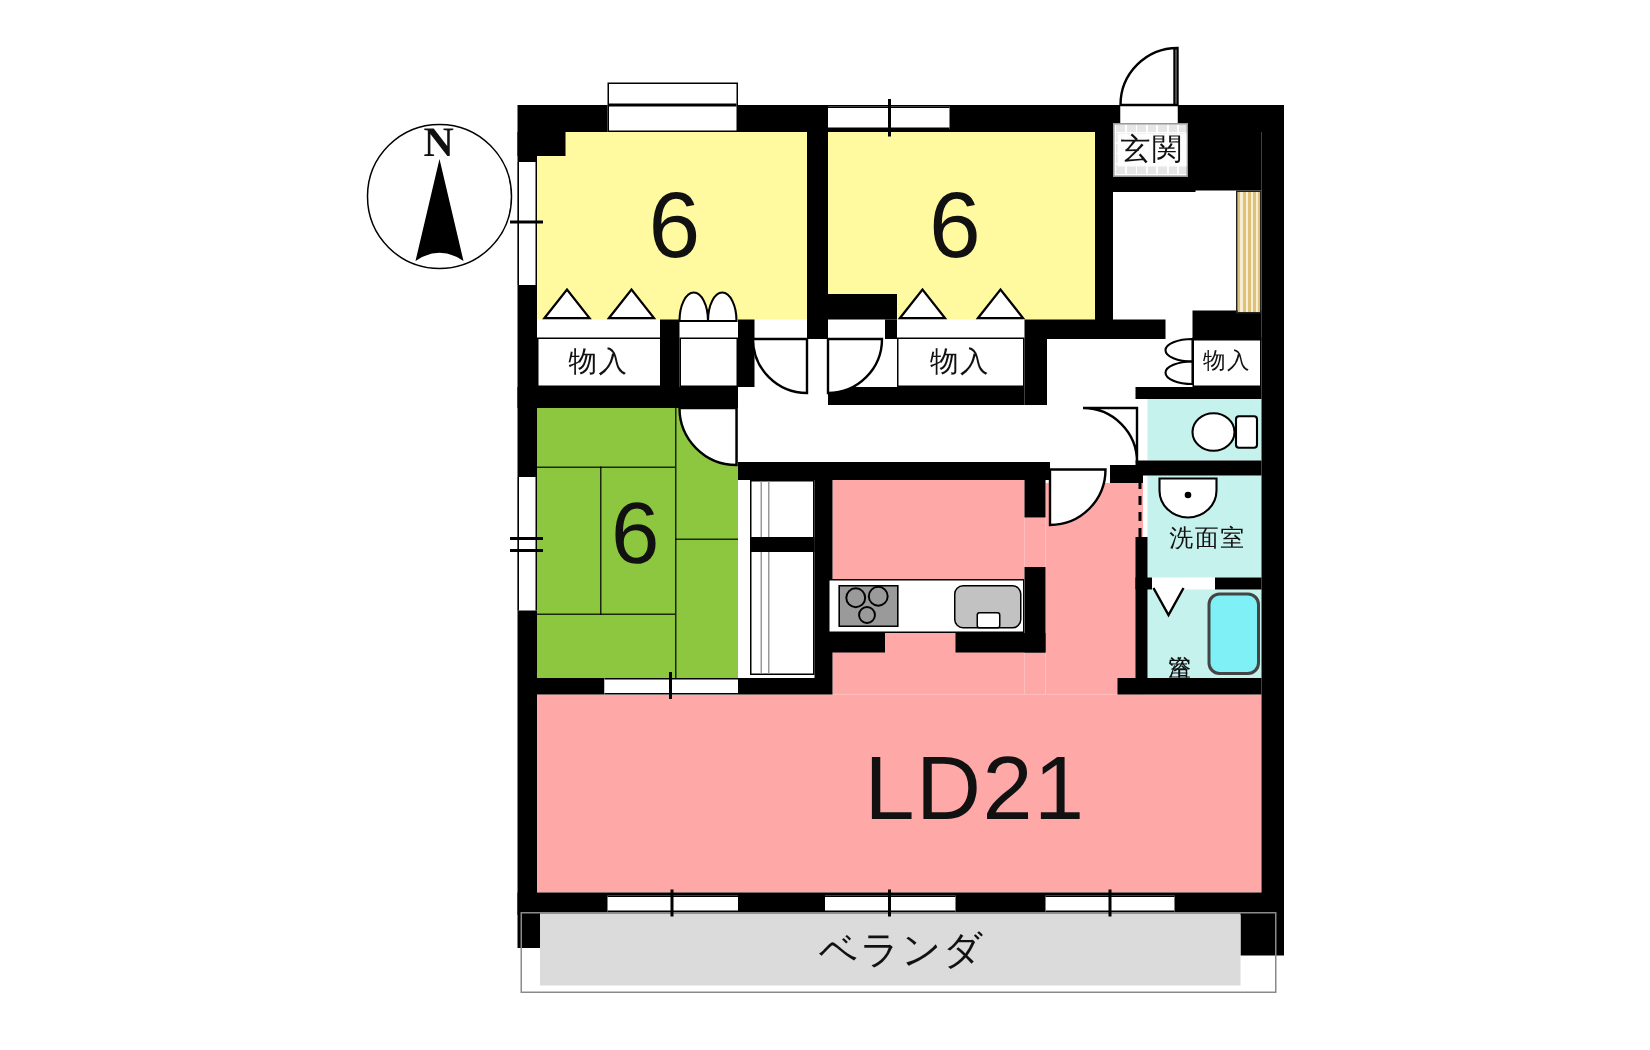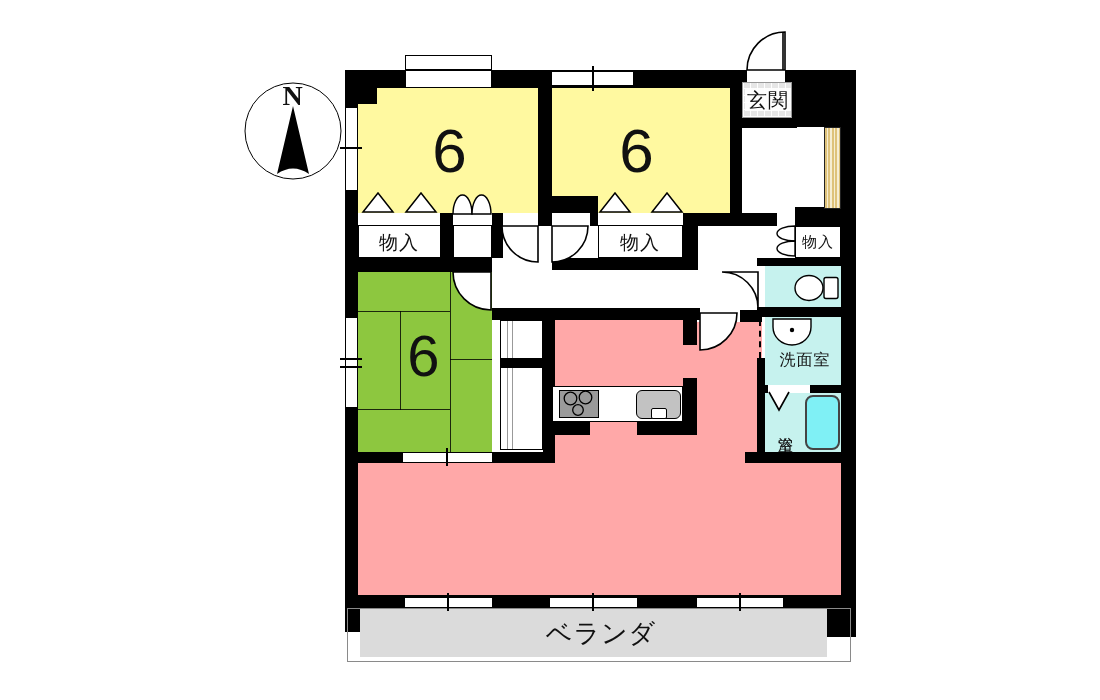--- a/index.html
+++ b/index.html
@@ -155,20 +155,21 @@
     <circle cx="578" cy="410" r="5.3" fill="none" stroke="#000" stroke-width="1.3"></circle>
 
     <circle cx="293" cy="131" r="48" fill="none" stroke="#000" stroke-width="1"></circle>
     <path d="M293,106 L277,174 Q293,163 309,174 Z" fill="#000"></path>
   </svg>
 
   <div class="lbl" style="left:293px;top:96px;font-size:28px;font-weight:bold;font-family:'Liberation Serif','DejaVu Serif',serif;">N</div>
   <div class="lbl" style="left:450px;top:151px;font-size:62px;">6</div>
   <div class="lbl" style="left:637px;top:151px;font-size:62px;">6</div>
   <div class="lbl" style="left:424px;top:356px;font-size:58px;">6</div>
+  <div class="lbl" style="left:650px;top:526px;font-size:60px;">LD21</div>
   <div class="lbl" style="left:768px;top:100px;font-size:20px;background:rgba(255,255,255,.9);padding:1px 2px;">玄関</div>
   <div class="lbl" style="left:399px;top:242px;font-size:19px;">物入</div>
   <div class="lbl" style="left:640px;top:242px;font-size:19px;">物入</div>
   <div class="lbl" style="left:818px;top:241px;font-size:15px;">物入</div>
   <div class="lbl" style="left:805px;top:360px;font-size:16px;">洗面室</div>
   <div class="lbl lbl-v" style="left:786px;top:425px;font-size:15px;">浴室</div>
   <div class="lbl" style="left:601px;top:633px;font-size:26px;">ベランダ</div>
 
 </div>
 

